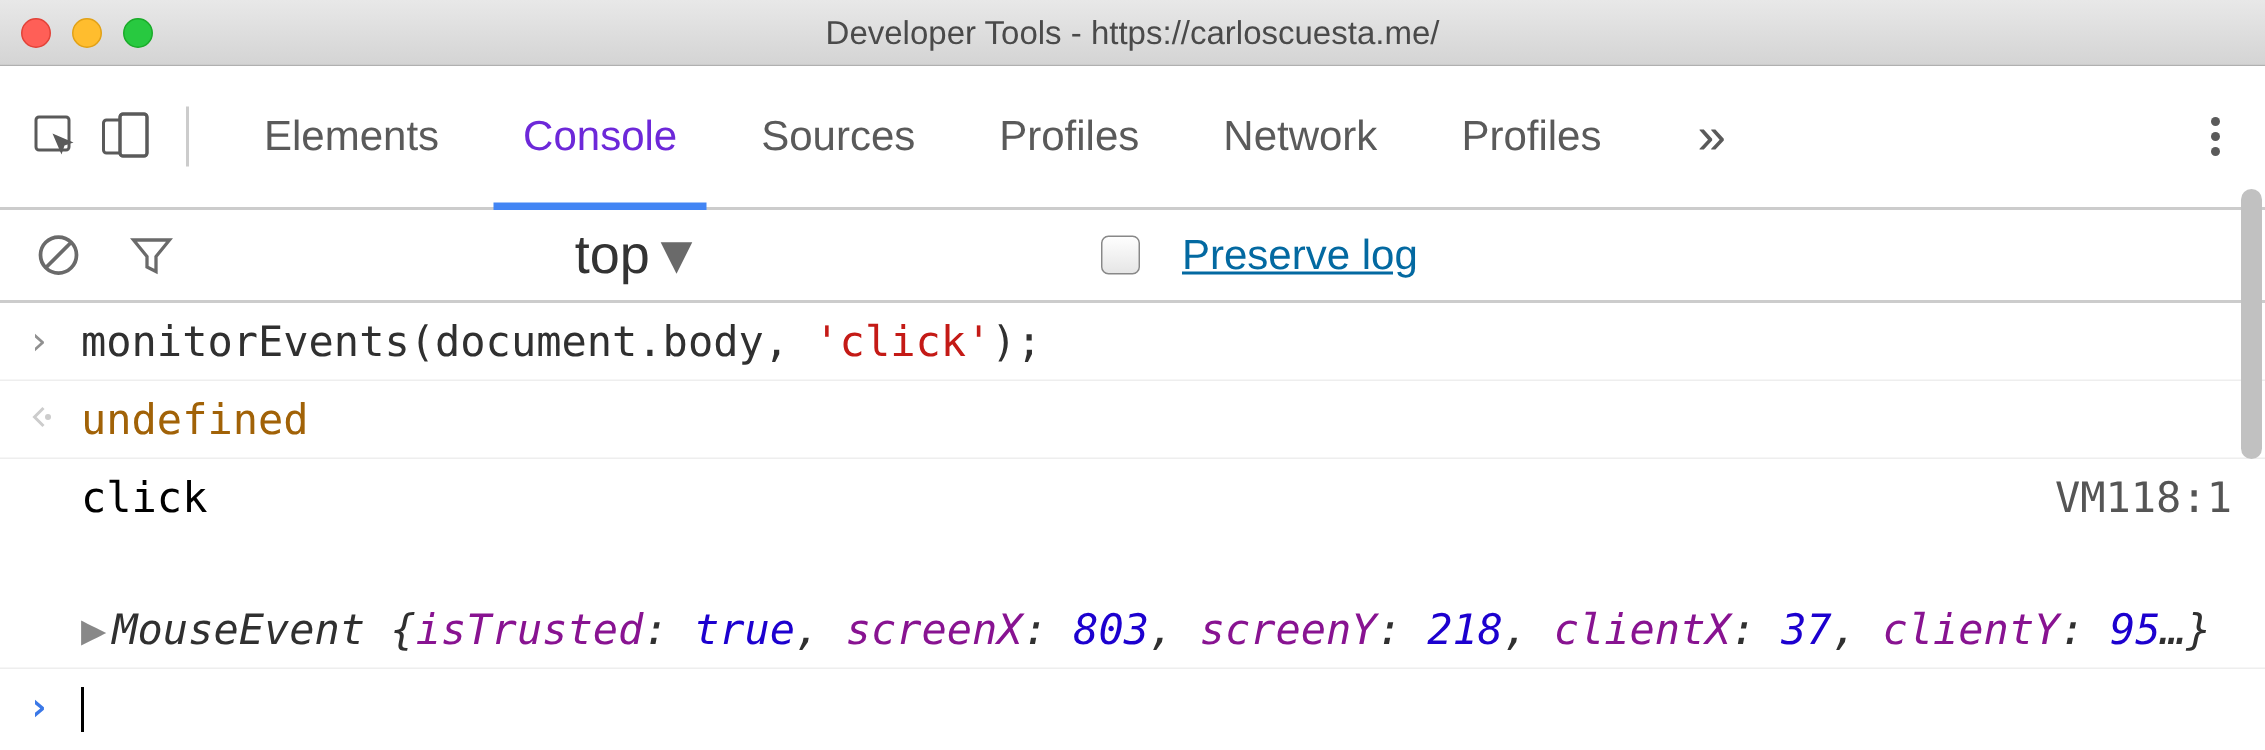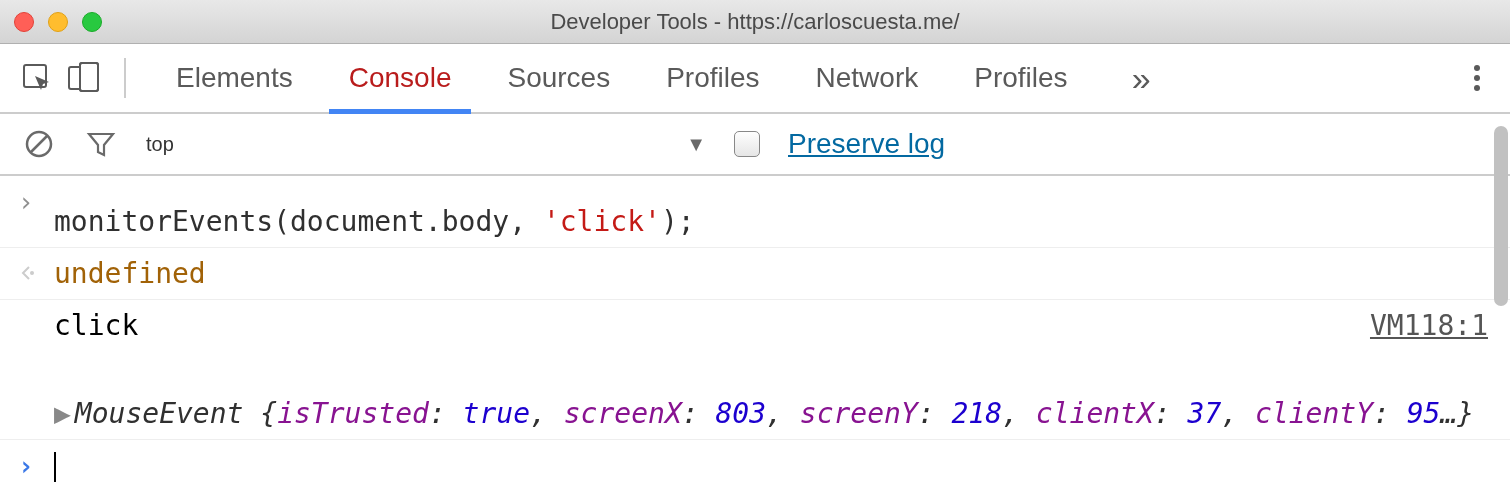--- a/index.html
+++ b/index.html
@@ -20,39 +20,39 @@
   .tl.yellow { background: #ffbd2e; border: 1px solid #e1a116; }
   .tl.green { background: #28c940; border: 1px solid #1aab29; }
   .title-text {
     position: absolute;
     left: 50%; transform: translateX(-50%);
     font-size: 22px;
     color: #4a4a4a;
   }
   
   .tabbar {
-    height: 70px;
+    height: 96px;
     border-bottom: 2px solid #cccccc;
     display: flex;
     align-items: center;
     padding: 0 18px;
     gap: 8px;
   }
   .tb-icon { width: 38px; height: 38px; display:flex; align-items:center; justify-content:center; color:#5a5a5a; }
   .tb-divider { width: 2px; height: 40px; background: #cccccc; margin: 0 14px; }
   .tabs { display: flex; align-items: stretch; height: 100%; }
   .tab {
     display: flex; align-items: center;
     padding: 0 28px;
     font-size: 28px;
     color: #5a5a5a;
     cursor: default;
     position: relative;
   }
-  .tab.active { color: #b91c1c; }
+  .tab.active { color: #6d28d9; }
   .tab.active::after {
     content: "";
     position: absolute;
     bottom: -2px; left: 8px; right: 8px;
     height: 5px;
     background: #4285f4;
   }
   .overflow { margin-left: 8px; font-size: 34px; color:#5a5a5a; letter-spacing: 2px; }
   .kebab { margin-left: auto; margin-right: 12px; font-size: 28px; color:#5a5a5a; display:flex; flex-direction:column; gap:4px; align-items:center;}
   .kebab span{ width:6px;height:6px;border-radius:50%;background:#5a5a5a;}
@@ -61,23 +61,23 @@
     height: 62px;
     border-bottom: 2px solid #cccccc;
     display: flex;
     align-items: center;
     padding: 0 22px;
     gap: 28px;
   }
   .sb-icon { width:34px; height:34px; display:flex; align-items:center; justify-content:center; color:#6a6a6a;}
   .context-select {
     display: flex; align-items: center;
-    font-size: 20px; color: #333;
+    font-size: 36px; color: #333;
     flex: 0 0 560px;
-    justify-content: space-between;
+    justify-content: center;
   }
   .context-select .caret { color:#6a6a6a; }
   .checkbox {
     width: 26px; height: 26px; border: 1.5px solid #888; border-radius: 5px;
     background: linear-gradient(#fefefe,#e6e6e6);
   }
   .preserve-label { font-size: 28px; color:#0369a1;text-decoration:underline; }
   
   .console-body { font-family: Menlo, Consolas, monospace; font-size: 28px; }
   .row {
@@ -92,27 +92,27 @@
     padding-top: 2px;
   }
   .gutter.input::before { content: "›"; }
   .gutter.output { color: #bbb; }
   .gutter.prompt { color: #3b78e7; font-weight:bold; }
   .gutter.prompt::before { content: "›"; }
   .content { flex: 1; }
   
   .row.output .content { color: #a16207; }
   
-  .cmd { color: #303030; margin-top: 20px; }
+  .cmd { color: #303030; }
   .cmd .str { color: #c41a16; }
   
   .log-row { position: relative; }
   .log-row .source-link {
     position: absolute; right: 22px; top: 6px;
-    color: #555; text-decoration: underline; font-size: 28px;
+    color: #555; font-size: 28px;
   }
   .event-line1 { color: #000000; }
   .event-obj { font-style: italic; display:block; padding-left: 0; margin-top: 48px; }
   .event-obj .expander { color:#888; margin-right: 4px; font-style: normal;}
   .event-obj .cls { color: #303030; }
   .event-obj .key { color: #881391; }
   .event-obj .punc { color: #303030; }
   .event-obj .val { color: #1c00cf; }
   
   .prompt-row { border-bottom: none; }

